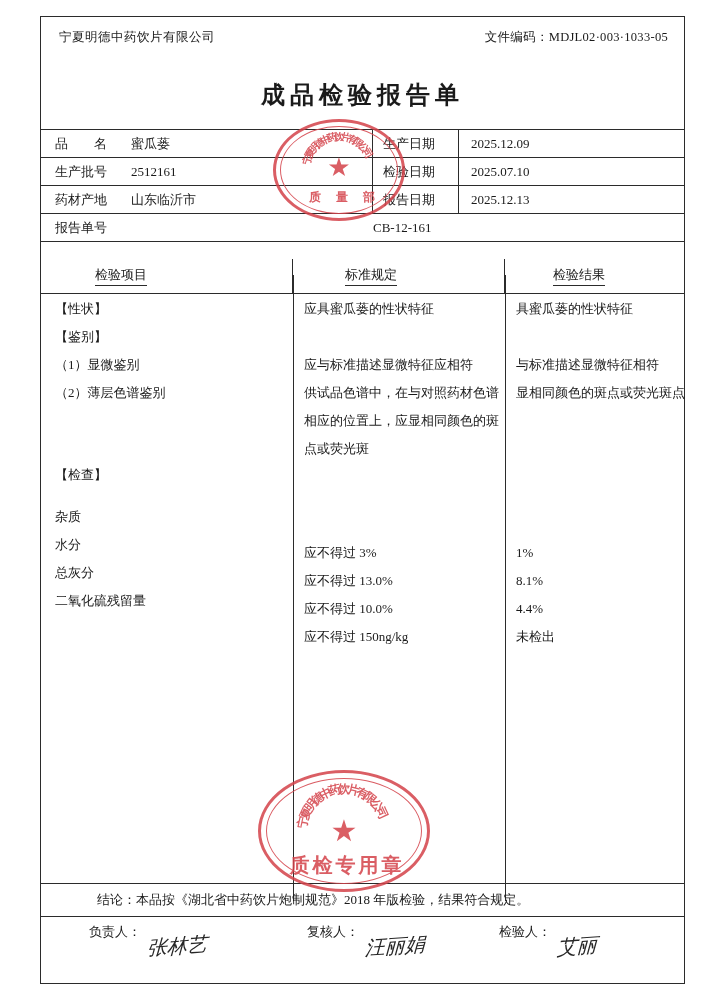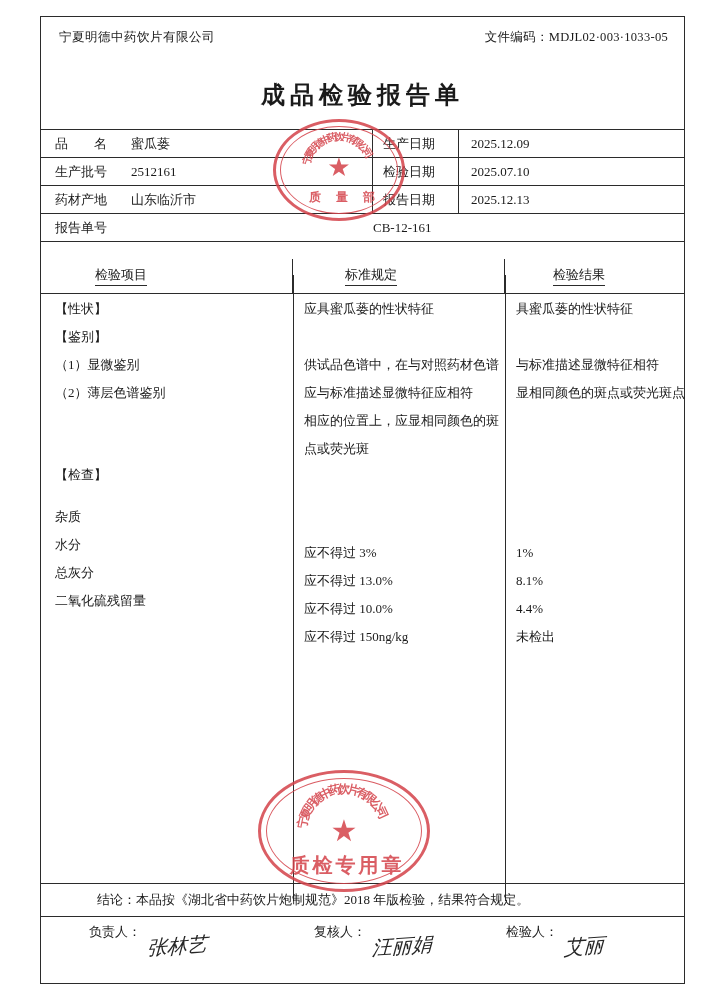--- a/index.html
+++ b/index.html
@@ -196,21 +196,21 @@
     font-family: "DejaVu Serif", serif;
     font-size: 20px;
     color: #262626;
     font-style: italic;
     margin-left: 6px;
     margin-top: 10px;
     transform: rotate(-4deg) skewX(-6deg);
     white-space: nowrap;
   }
   .sg1 { width: 218px; }
-  .sg2 { width: 192px; margin-left: 7px; }
+  .sg2 { width: 192px; }
 
   
   .stamp {
     position: absolute;
     border: 3px solid #d4424a;
     border-radius: 50%;
     color: #d4424a;
     opacity: 0.85;
     pointer-events: none;
   }
@@ -370,22 +370,22 @@
         <div class="ln">杂质</div>
         <div class="ln">水分</div>
         <div class="ln">总灰分</div>
         <div class="ln">二氧化硫残留量</div>
       </div>
 
       <div class="col-b">
         <div class="sp"></div>
         <div class="ln">应具蜜瓜蒌的性状特征</div>
         <div class="ln">&nbsp;</div>
+        <div class="ln">应与标准描述显微特征应相符</div>
         <div class="ln">供试品色谱中，在与对照药材色谱</div>
-        <div class="ln">应与标准描述显微特征应相符</div>
         <div class="ln">相应的位置上，应显相同颜色的斑</div>
         <div class="ln">点或荧光斑</div>
         <div class="sp"></div>
         <div class="sp-s"></div>
         <div class="ln">&nbsp;</div>
         <div class="sp-s"></div>
         <div class="ln">应不得过 3%</div>
         <div class="ln">应不得过 13.0%</div>
         <div class="ln">应不得过 10.0%</div>
         <div class="ln">应不得过 150ng/kg</div>

